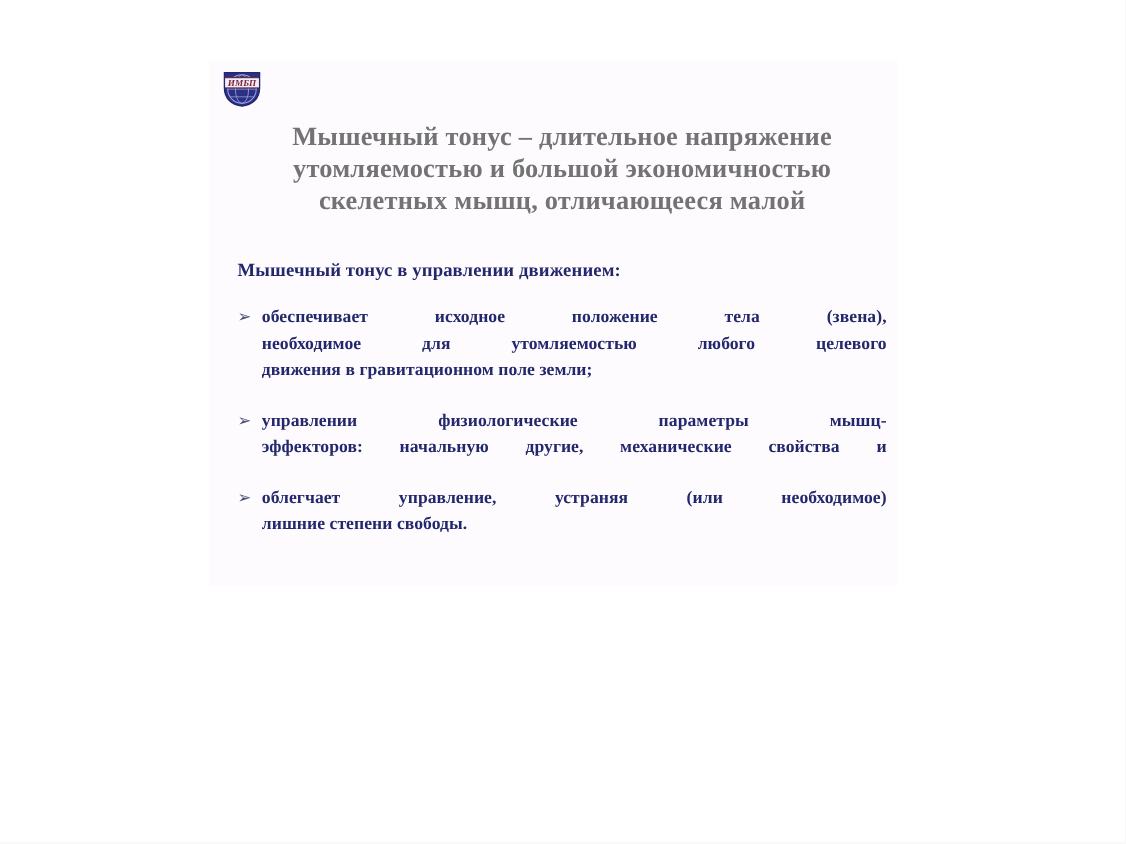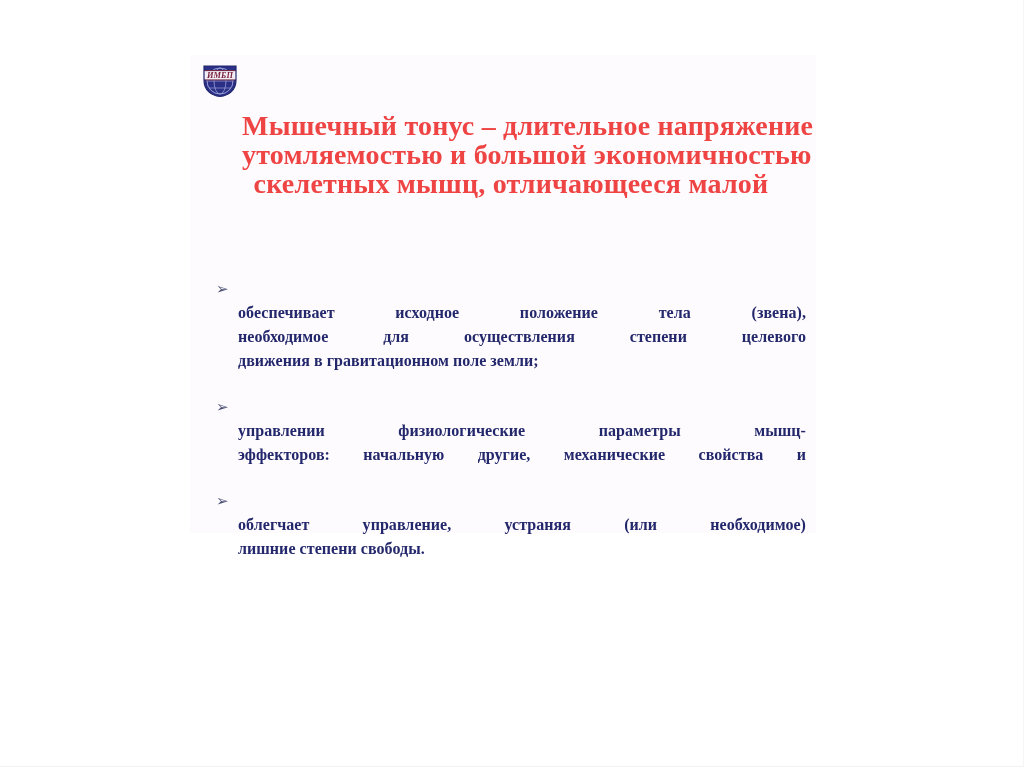--- a/index.html
+++ b/index.html
@@ -50,23 +50,23 @@
 
   
   .title-block {
     position: absolute;
     left: 52px;
     top: 56px;
     width: 538px;
     text-align: center;
   }
   .title-line {
-    color: #ef4444;
+    color: #737373;
     font-weight: bold;
-    font-size: 28px;
+    font-size: 24px;
     line-height: 29px;
     letter-spacing: 0.2px;
     white-space: nowrap;
   }
 
   
   .subtitle {
     position: absolute;
     left: 26px;
     top: 180px;
@@ -102,21 +102,20 @@
   }
   .bullet-text {
     flex: 1 1 auto;
     color: #23276b;
     font-weight: bold;
     font-size: 16px;
     line-height: 24px;
     text-align: justify;
     text-justify: inter-word;
     letter-spacing: 0.05px;
-    margin-top: 24px;
   }
   
   .bullet-text > span { display: block; }
   .bullet-text .j {
     text-align: justify;
     text-align-last: justify;
   }
   .bullet-text .l {
     text-align: right;
     text-align-last: left;
@@ -155,28 +154,29 @@
       <path d="M4 4 H36 V18 C36 28 29 33.5 20 34.5 C11 33.5 4 28 4 18 Z" fill="none" stroke="#22276e" stroke-width="1.2"></path>
     </svg>
   </div>
 
   <div class="title-block">
     <div class="title-line">Мышечный тонус – длительное напряжение</div>
     <div class="title-line">утомляемостью и большой экономичностью</div>
     <div class="title-line">скелетных мышц, отличающееся малой</div>
   </div>
 
+  <div class="subtitle">Мышечный тонус в управлении движением:</div>
 
   <div class="bullets">
 
     <div class="bullet-row">
       <div class="bullet-marker">➢</div>
       <div class="bullet-text">
         <span class="j">обеспечивает исходное положение тела (звена),</span>
-        <span class="j">необходимое для осуществления степени целевого</span>
+        <span class="j">необходимое для утомляемостью любого целевого</span>
         <span class="l">движения в гравитационном поле земли;</span>
       </div>
     </div>
 
     <div class="bullet-row">
       <div class="bullet-marker">➢</div>
       <div class="bullet-text">
         <span class="j">управлении физиологические параметры мышц-</span>
         <span class="j">эффекторов: начальную другие, механические свойства и</span>
       </div>

